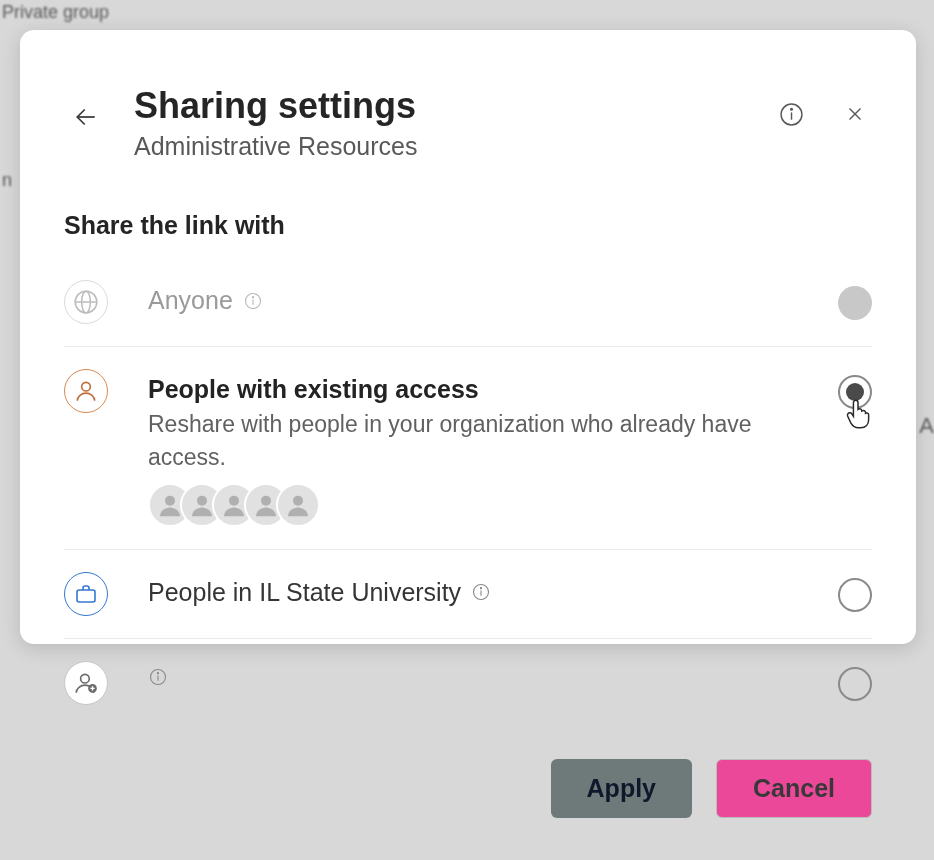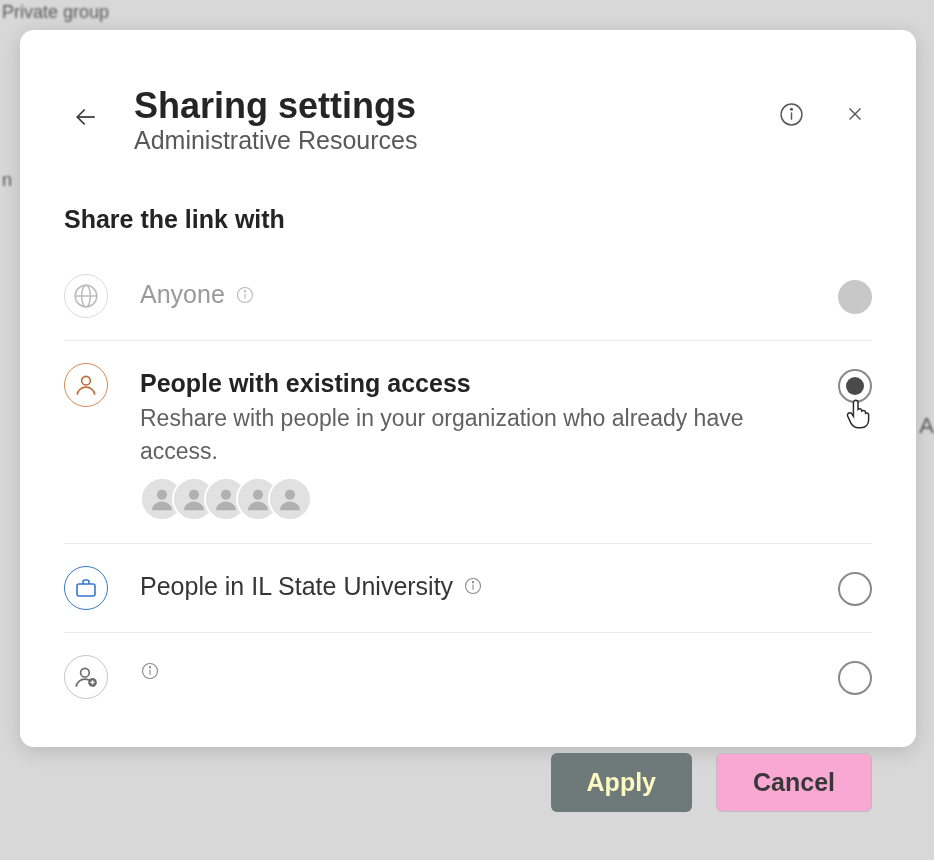--- a/index.html
+++ b/index.html
@@ -32,21 +32,21 @@
     .bg-text.right {
       top: 413px;
       right: 0px;
       font-size: 22px;
     }
     .dialog {
       position: absolute;
       left: 20px;
       top: 30px;
       width: 896px;
-      height: 717px;
+      height: 614px;
       background: #ffffff;
       border-radius: 14px;
       box-shadow: 0 4px 20px rgba(0,0,0,0.15);
       display: flex;
       flex-direction: column;
     }
     .dialog-header {
       display: flex;
       align-items: flex-start;
       padding: 55px 44px 20px 44px;
@@ -68,21 +68,21 @@
     .dialog-title {
       font-size: 36px;
       font-weight: 700;
       color: #252525;
       line-height: 1.15;
     }
     .dialog-subtitle {
       font-size: 25px;
       font-weight: 400;
       color: #595959;
-      margin-top: 0;
+      margin-top: 6px;
     }
     .header-actions {
       display: flex;
       gap: 30px;
       align-items: center;
       margin-top: 12px;
     }
     .icon-btn {
       width: 34px;
       height: 34px;
@@ -98,21 +98,21 @@
       color: #242424;
       padding: 30px 32px 18px 44px;
     }
     .options {
       padding: 0 44px;
     }
     .option-row {
       display: flex;
       align-items: flex-start;
       padding: 22px 0;
-      gap: 32px;
+      gap: 40px;
       border-bottom: 1px solid #e9e9e9;
       cursor: pointer;
       justify-content: flex-end;
     }
     .option-row:last-child {
       border-bottom: none;
     }
     .option-icon-wrap {
       width: 44px;
       height: 44px;
@@ -233,24 +233,24 @@
       font-family: inherit;
       font-size: 25px;
       font-weight: 600;
       border-radius: 6px;
       padding: 14px 36px;
       cursor: pointer;
       border: none;
     }
     .btn-primary {
       background: #6e7a7a;
-      color: #fef9c3;
+      color: #0f172a;
     }
     .btn-secondary {
-      background: #f9a8d4;
+      background: #ec4899;
       color: #383838;
       border: 1px solid #bcbcbc;
     }
   </style>
 </head>
 <body>
 
 <div class="bg-text top">Private group</div>
 <div class="bg-text left">n</div>
 <div class="bg-text right">A</div>

